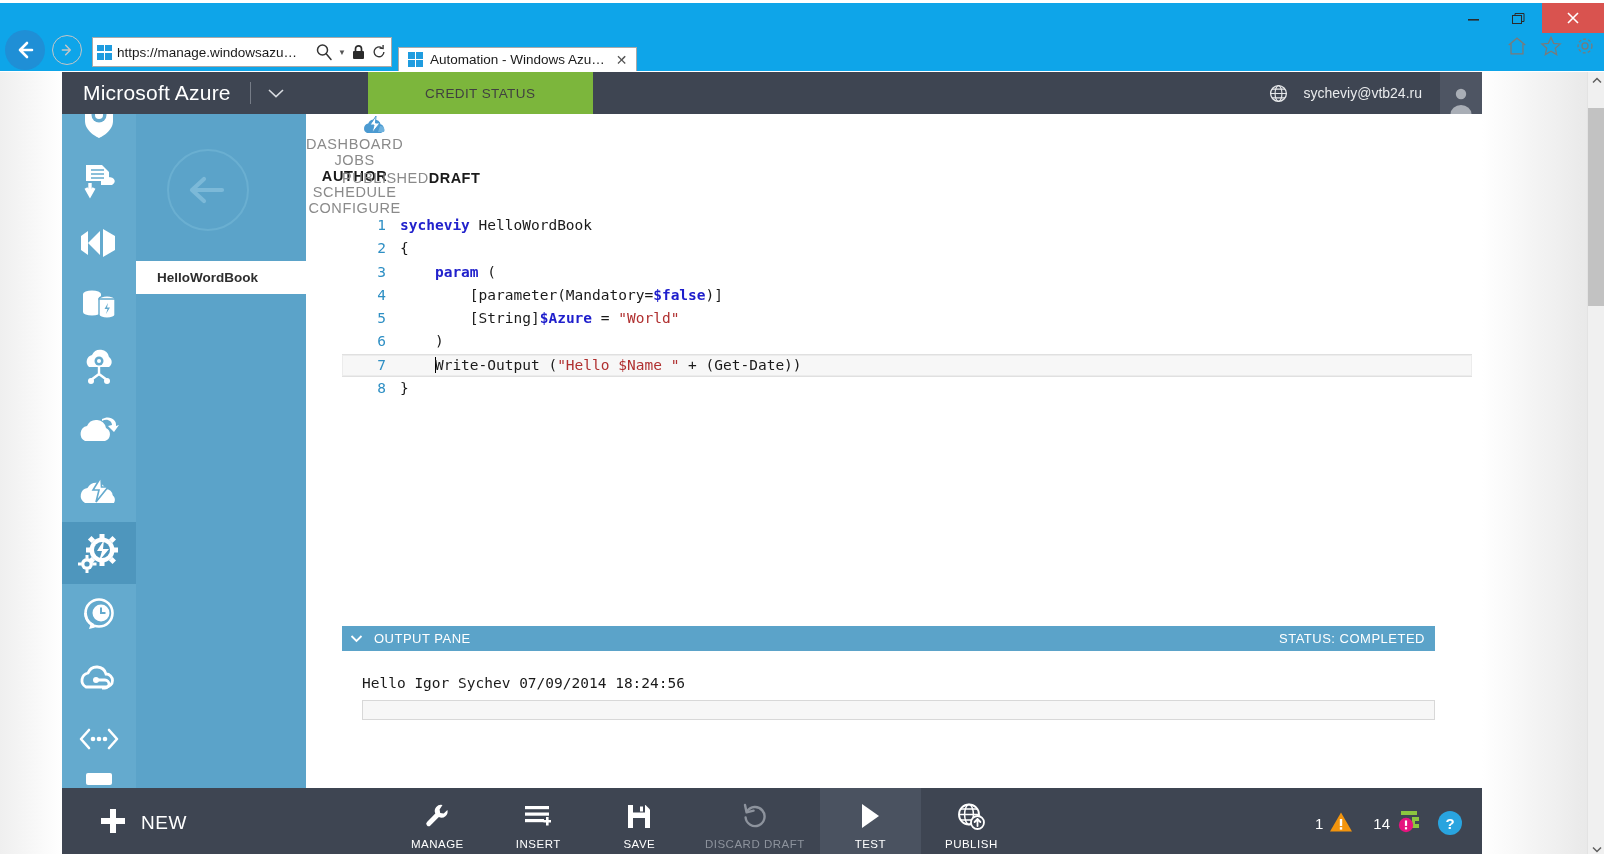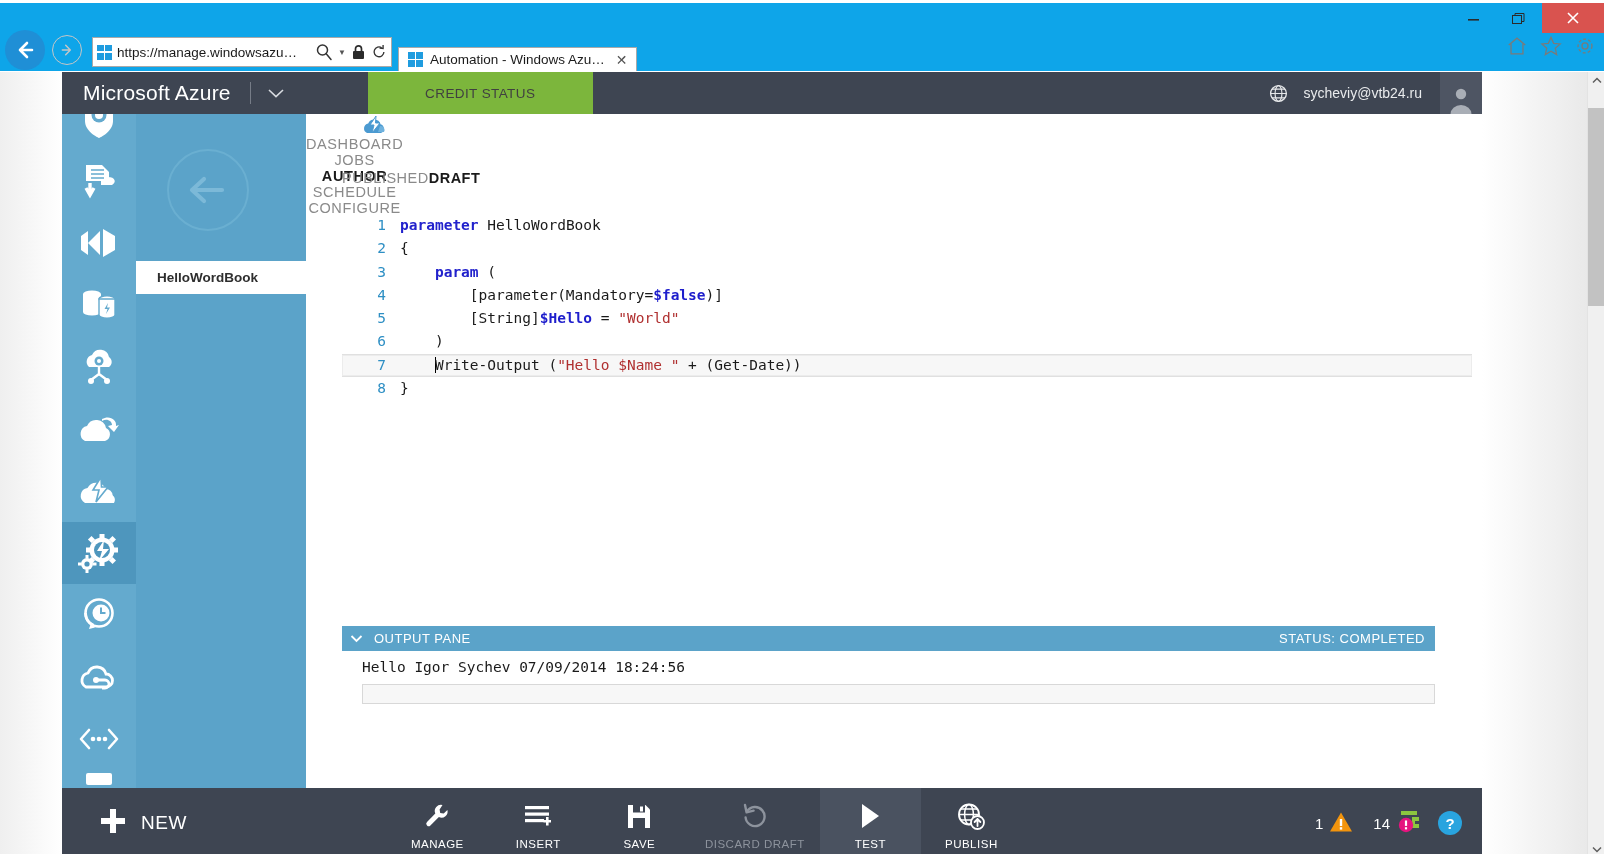--- a/index.html
+++ b/index.html
@@ -230,21 +230,21 @@
     position: absolute; left: 36px; top: 512px;
     width: 1093px;
   }
   #output-header {
     height: 25px; background: #5ba3c9; color: #ffffff;
     display: flex; align-items: center; padding: 0 10px 0 8px;
     font-size: 13px; letter-spacing: .5px; text-align: center;
   }
   #output-chevron { margin-right: 11px; display: flex; }
   #output-status { margin-left: auto; }
-  #output-body { padding-top: 8px; }
+  #output-body { padding-top: 24px; }
   #output-text {
     font-family: "DejaVu Sans Mono", monospace;
     font-size: 14.5px; color: #1a1a1a;
     padding-left: 20px; white-space: pre;
   }
   #output-input {
     margin: 9px 0 0 20px; width: 1073px; height: 20px;
     background: #f7f7f7; border: 1px solid #d8d8d8;
   }
 
@@ -594,37 +594,37 @@
     </div>
 
     <div id="subtabs">
       <span class="sub-tab">PUBLISHED</span>
       <span class="sub-tab active">DRAFT</span>
     </div>
 
     <div id="editor">
       <div class="code-line">
         <span class="ln">1</span>
-        <span class="code-txt"><span class="kw">parameter</span><span> HelloWordBook</span></span>
+        <span class="code-txt"><span class="kw">sycheviy</span><span> HelloWordBook</span></span>
       </div>
       <div class="code-line">
         <span class="ln">2</span>
         <span class="code-txt">{</span>
       </div>
       <div class="code-line">
         <span class="ln">3</span>
         <span class="code-txt"><span>    </span><span class="kw">param</span><span> (</span></span>
       </div>
       <div class="code-line">
         <span class="ln">4</span>
         <span class="code-txt"><span>        </span><span>[parameter(Mandatory=</span><span class="var">$false</span><span>)]</span></span>
       </div>
       <div class="code-line">
         <span class="ln">5</span>
-        <span class="code-txt"><span>        </span><span>[String]</span><span class="var">$Hello</span><span> = </span><span class="str">"World"</span></span>
+        <span class="code-txt"><span>        </span><span>[String]</span><span class="var">$Azure</span><span> = </span><span class="str">"World"</span></span>
       </div>
       <div class="code-line">
         <span class="ln">6</span>
         <span class="code-txt">    )</span>
       </div>
       <div class="code-line highlight">
         <span class="ln">7</span>
         <span class="code-txt"><span>    </span><span id="caret"></span><span>Write-Output (</span><span class="str">"Hello $Name "</span><span> + (Get-Date))</span></span>
       </div>
       <div class="code-line">

